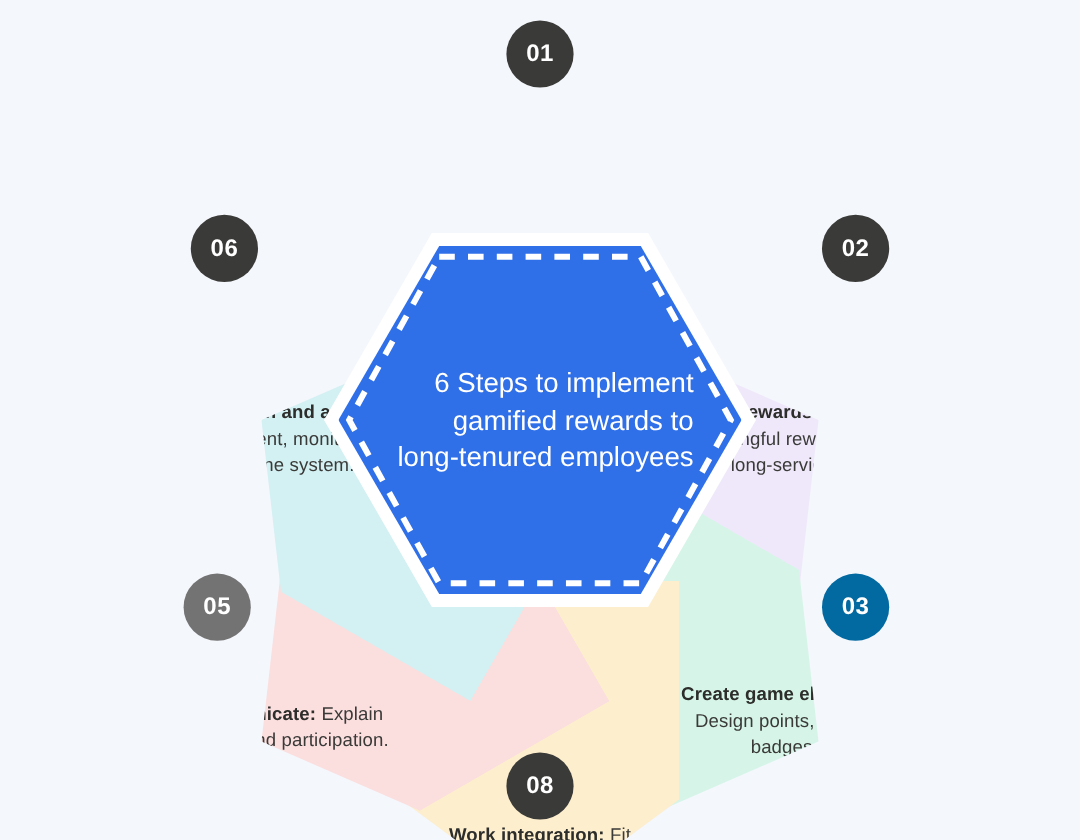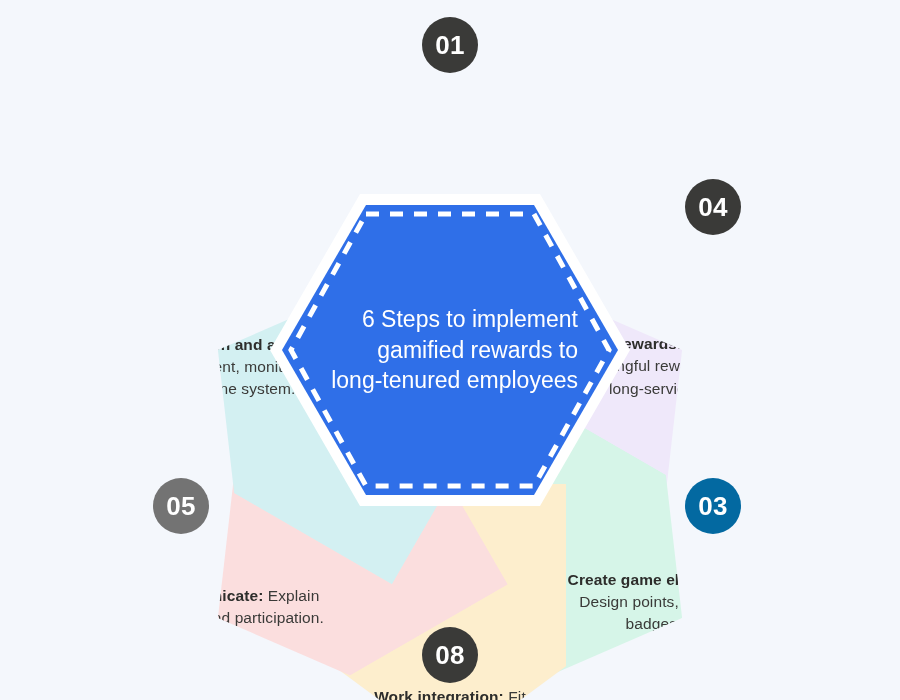--- a/index.html
+++ b/index.html
@@ -119,21 +119,21 @@
     width: 56px;
     height: 56px;
     margin-left: -28px;
     margin-top: -28px;
     border-radius: 50%;
     background: #3a3a38;
     color: #ffffff;
     display: flex;
     align-items: center;
     justify-content: center;
-    font-size: 26px;
+    font-size: 20px;
     font-weight: bold;
     letter-spacing: 0.4px;
   }
 </style>
 </head>
 <body style="background: rgb(244, 247, 252);">
 
 <div id="infographic">
 
   <div class="petal p1" style="background: rgb(214, 245, 196);">
@@ -186,25 +186,28 @@
         <polygon points="84,9 252,9 327,145 252,281 84,281 9,145" fill="none" stroke="#ffffff" stroke-width="5" stroke-dasharray="13 11" stroke-linecap="butt"></polygon>
       </svg>
     </div>
     <div class="hex-text" style="color: rgb(255, 255, 255);">6 Steps to implement gamified rewards to long-tenured employees</div>
   </div>
 
   <div class="badge" style="left: 450px; top: 45px; background: rgb(58, 58, 56); color: rgb(255, 255, 255);">
     <span>01</span>
   </div>
   <div class="badge" style="left: 713px; top: 207px; background: rgb(58, 58, 56); color: rgb(255, 255, 255);">
-    <span>04</span>
+    <span>02</span>
   </div>
   <div class="badge" style="left: 713px; top: 506px; background: #0369a1; color: rgb(255, 255, 255);">
     <span>03</span>
   </div>
   <div class="badge" style="left: 450px; top: 655px; background: rgb(58, 58, 56); color: rgb(255, 255, 255);">
     <span>08</span>
   </div>
   <div class="badge" style="left: 181px; top: 506px; background: #737373; color: rgb(255, 255, 255);">
     <span>05</span>
   </div>
+  <div class="badge" style="left: 187px; top: 207px; background: rgb(58, 58, 56); color: rgb(255, 255, 255);">
+    <span>06</span>
+  </div>
 
 </div>
 
 </body></html>

